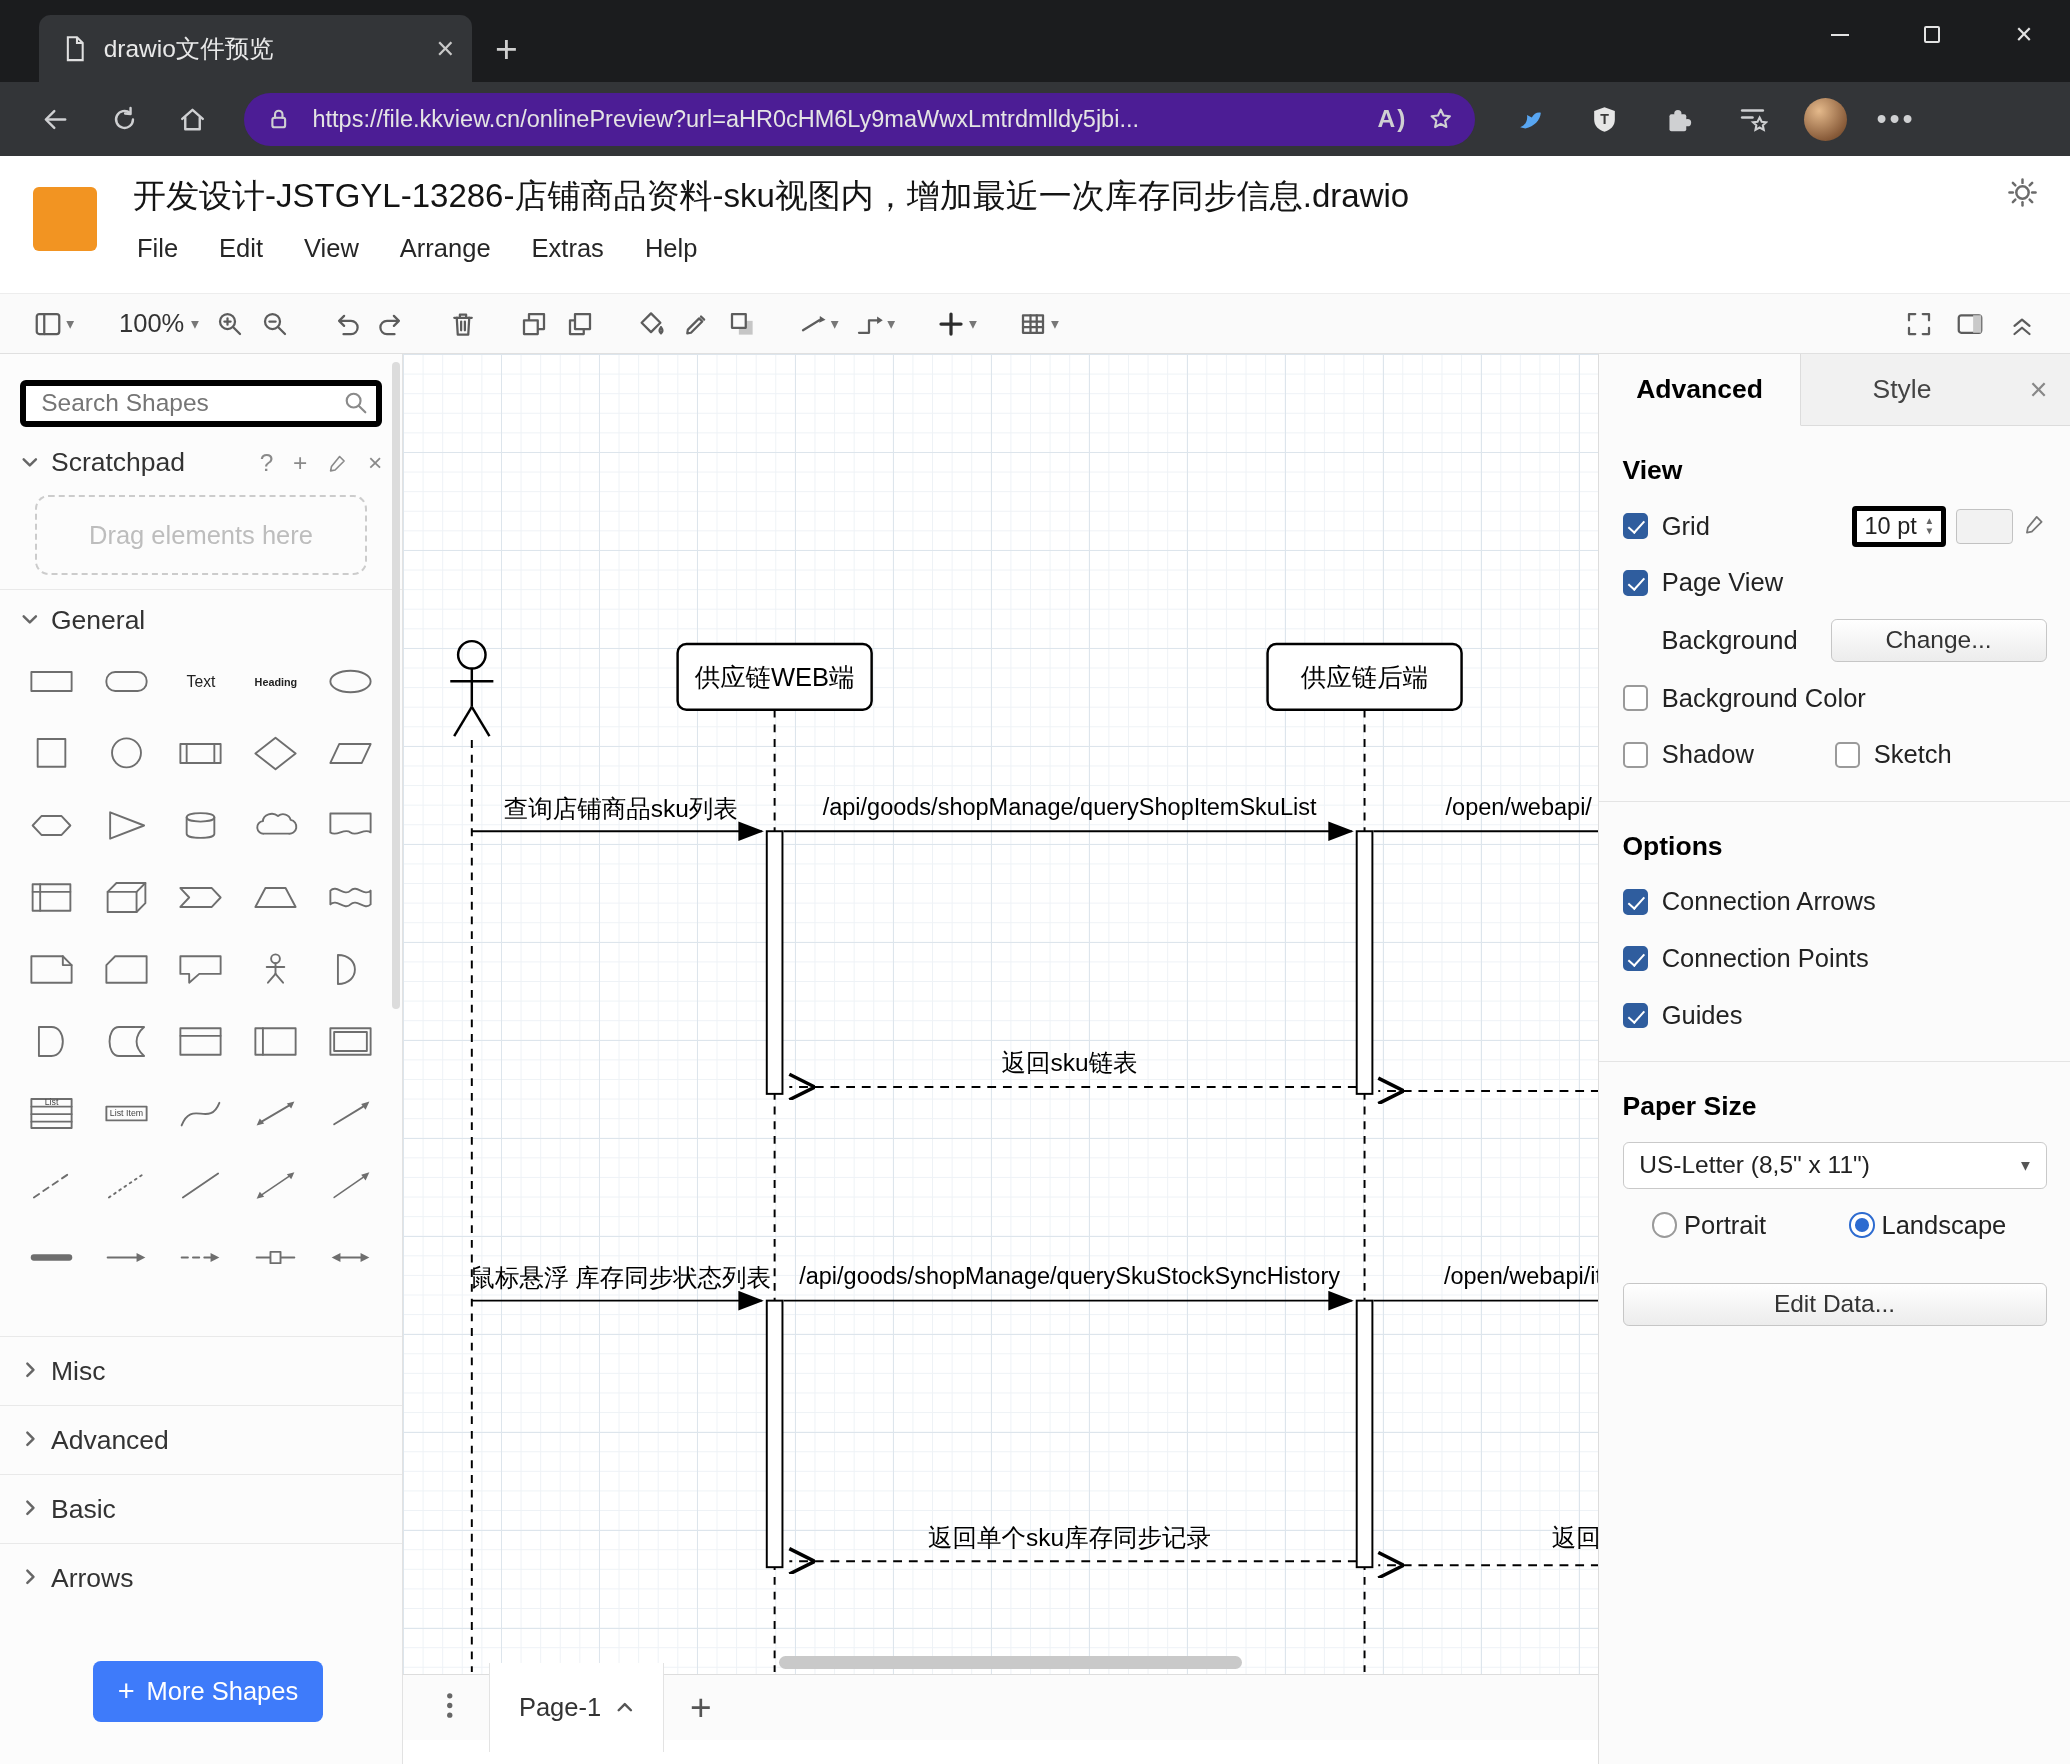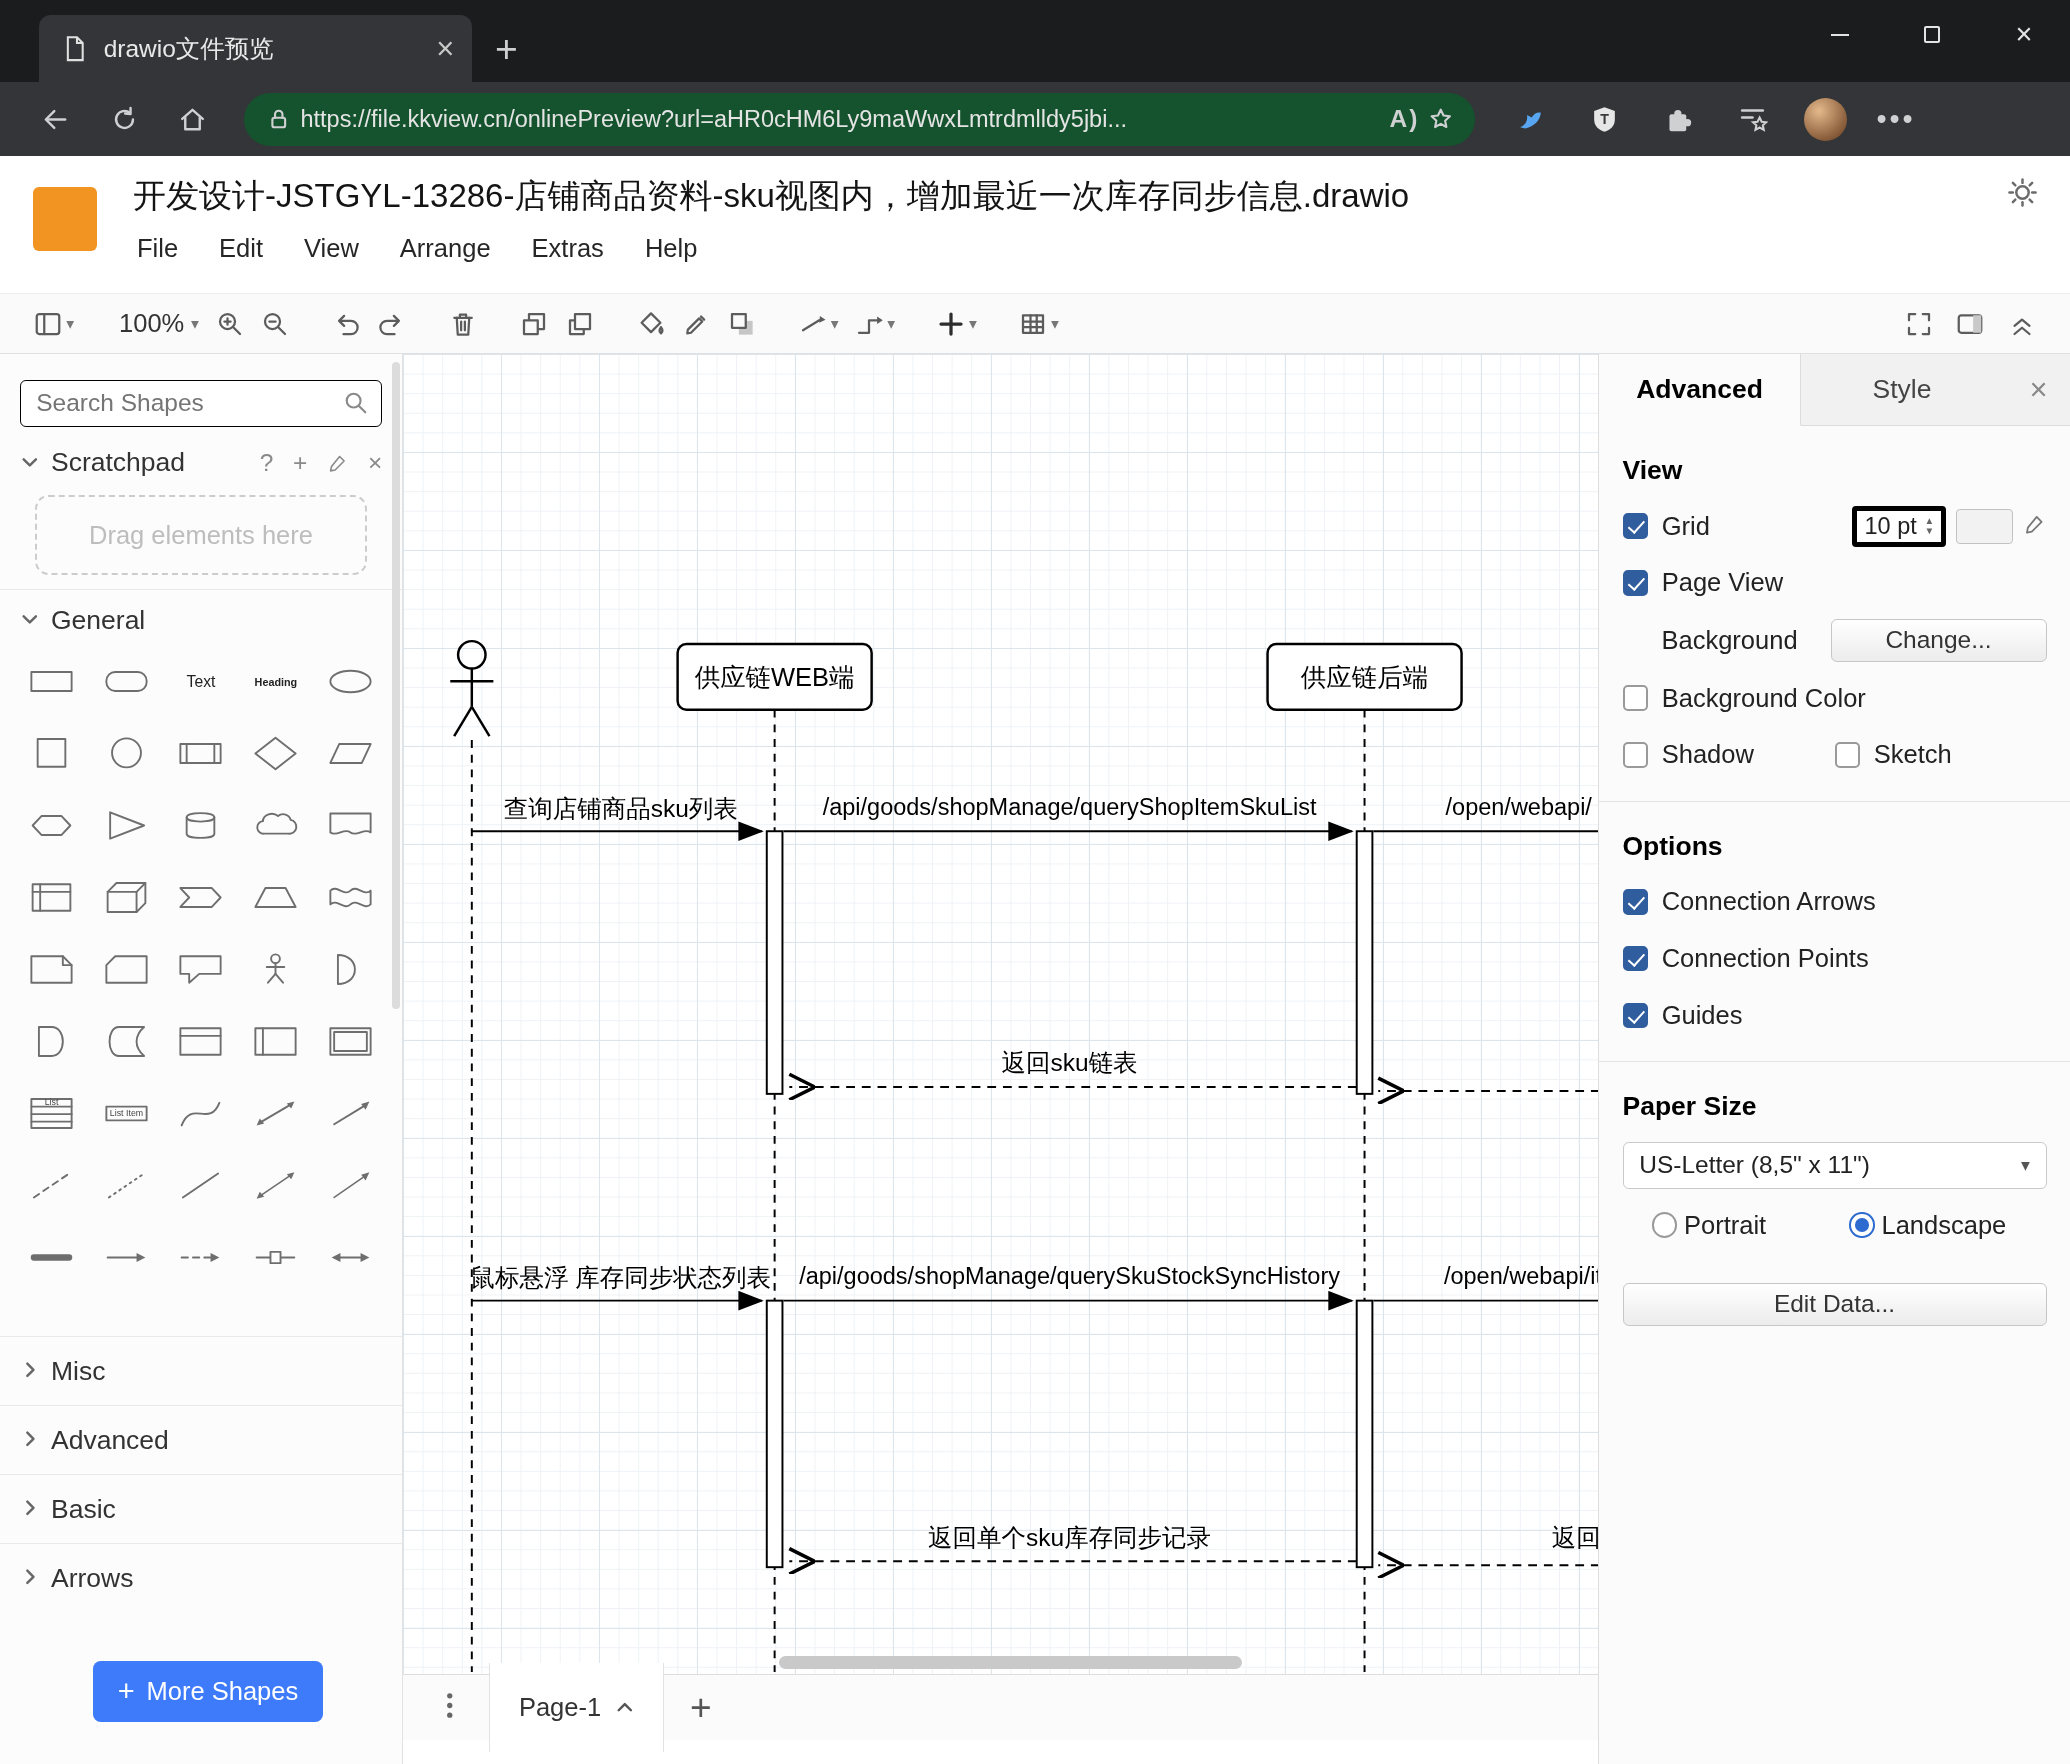--- a/index.html
+++ b/index.html
@@ -15,21 +15,21 @@
   .newtab{position:absolute;left:495px;bottom:13.7px;color:#cfcfcf;font-size:39px;line-height:39px}
   .wincontrols{position:absolute;right:0;top:0;height:69px;display:flex}
   .winbtn{width:92px;height:69px;display:flex;align-items:center;justify-content:center;color:#e3e3e3}
   .glyph-min{width:17.6px;border-top:2px solid #e3e3e3}
   .glyph-max{width:16.7px;height:16.7px;border:2px solid #e3e3e3;border-radius:2px}
   .glyph-close{font-size:29px}
 
   .addressbar{position:absolute;left:0;top:82px;right:0;height:74px;background:#333538;display:flex;align-items:center;padding-left:33px}
   .nav-ic{width:45px;height:45px;display:flex;align-items:center;justify-content:center;margin-right:23.5px}
   .nav-ic svg{width:29px;height:29px;stroke:#cfd0d2;fill:none;stroke-width:2;stroke-linecap:round;stroke-linejoin:round}
-  .urlpill{margin-left:5.9px;width:1231px;height:53px;background:#14532d;border-radius:26.5px;display:flex;align-items:center;padding:0 21.6px;gap:9px}
+  .urlpill{margin-left:5.9px;width:1231px;height:53px;background:#4c1d95;border-radius:26.5px;display:flex;align-items:center;padding:0 21.6px;gap:21px}
   .urlpill svg{width:25.5px;height:25.5px;stroke:#cfd0d2;fill:none;stroke-width:2;stroke-linecap:round;stroke-linejoin:round}
   .url-text{color:#e4e4e4;font-size:23.5px;flex:1;white-space:nowrap;overflow:hidden}
   .ra-icon{color:#cfd0d2;font-size:24.5px;font-weight:bold;letter-spacing:2px}
   .ext-row{display:flex;align-items:center;gap:29px;margin-left:33px}
   .ext-ic{width:45px;height:45px;display:flex;align-items:center;justify-content:center}
   .ext-ic svg{width:31px;height:31px}
   .avatar{width:43px;height:43px;border-radius:50%;background:radial-gradient(circle at 35% 30%,#e4b98b,#8a5d3b 70%,#5d3c22)}
   .dots3{color:#cfd0d2;font-size:29px;letter-spacing:2.9px}
 
   
@@ -47,21 +47,21 @@
   .tb svg{width:30px;height:30px;stroke:#5c5c5c;fill:none;stroke-width:1.8;stroke-linecap:round;stroke-linejoin:round}
   .tb .fl{fill:#5c5c5c;stroke:none}
   .caret{font-size:15.7px;color:#777}
   .zoom-label{font-size:25.5px;color:#333;padding:0 3.9px}
   .gap{width:25.5px}
   .tb-right{margin-left:auto;display:flex;align-items:center;gap:5.9px}
 
   
   .sidebar{position:absolute;left:0;top:354px;width:403px;bottom:0;background:#fcfcfc;border-right:1px solid #e2e2e2}
   .search-row{margin:25.5px 19.6px 5.9px;position:relative}
-  .search-input{width:100%;height:47px;border:1px solid #000000;border-radius:5.9px;font-size:24.5px;padding:0 51px 0 15.7px;color:#333;background:#fff;outline:none;font-family:inherit}
+  .search-input{width:100%;height:47px;border:6px solid #000000;border-radius:5.9px;font-size:24.5px;padding:0 51px 0 15.7px;color:#333;background:#fff;outline:none;font-family:inherit}
   .search-row svg{position:absolute;right:13.7px;top:10.8px;width:25.5px;height:25.5px;stroke:#8a8a8a;fill:none;stroke-width:2;stroke-linecap:round}
   .section-head{display:flex;align-items:center;gap:11.8px;padding:0 19.6px;height:61px;font-size:26.5px;color:#333}
   .chev svg{width:19.6px;height:19.6px;stroke:#666;fill:none;stroke-width:2;stroke-linecap:round;stroke-linejoin:round}
   .sp-icons{margin-left:auto;display:flex;align-items:center;gap:19.6px;color:#8a8a8a;font-size:24.5px}
   .sp-icons svg{width:21.6px;height:21.6px;stroke:#8a8a8a;fill:none;stroke-width:1.8;stroke-linecap:round;stroke-linejoin:round}
   .dropzone{margin:2px 35px 13.7px;height:80px;border:2px dashed #ccc;border-radius:13.7px;color:#bdbdbd;font-size:25.5px;display:flex;align-items:center;justify-content:center}
   .shape-grid{display:grid;grid-template-columns:repeat(5,1fr);padding:0 13.7px;row-gap:9px;margin-bottom:47px}
   .cell{height:63px;display:flex;align-items:center;justify-content:center;border-radius:5.9px}
   .cell svg{width:53px;height:39px;stroke:#6e6e6e;fill:none;stroke-width:1.5;stroke-linecap:round;stroke-linejoin:round}
   .cell .fl{fill:#6e6e6e;stroke:none}

